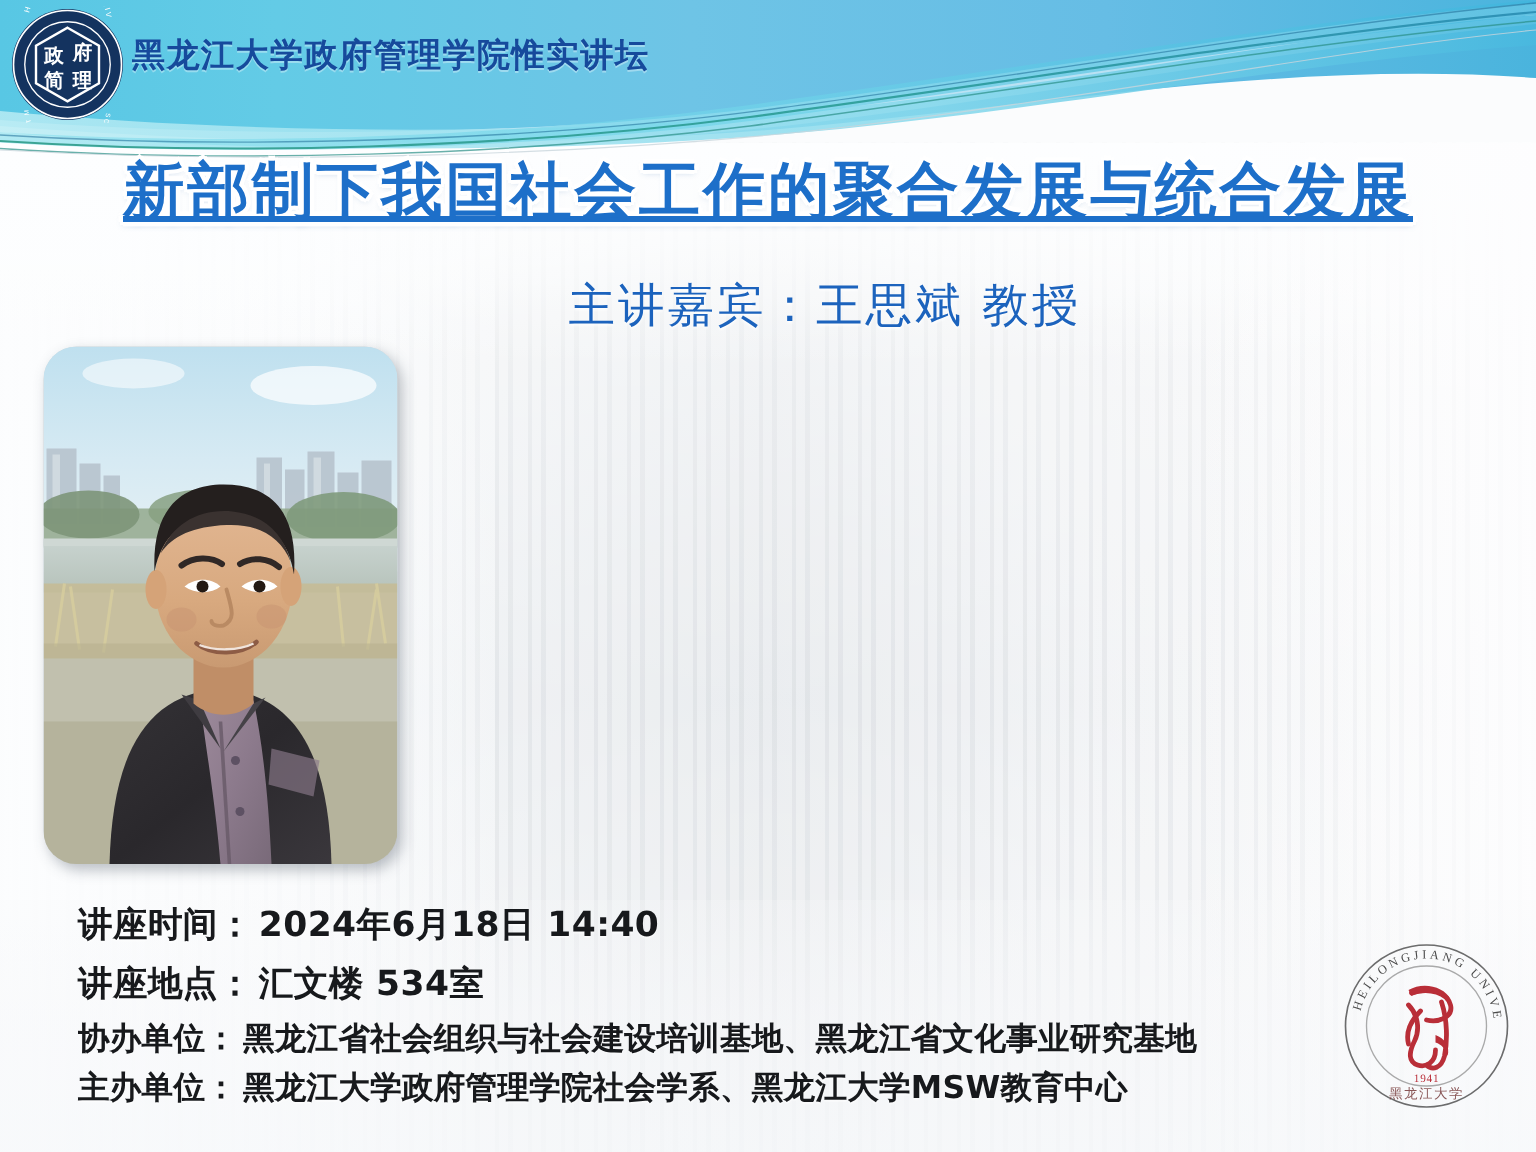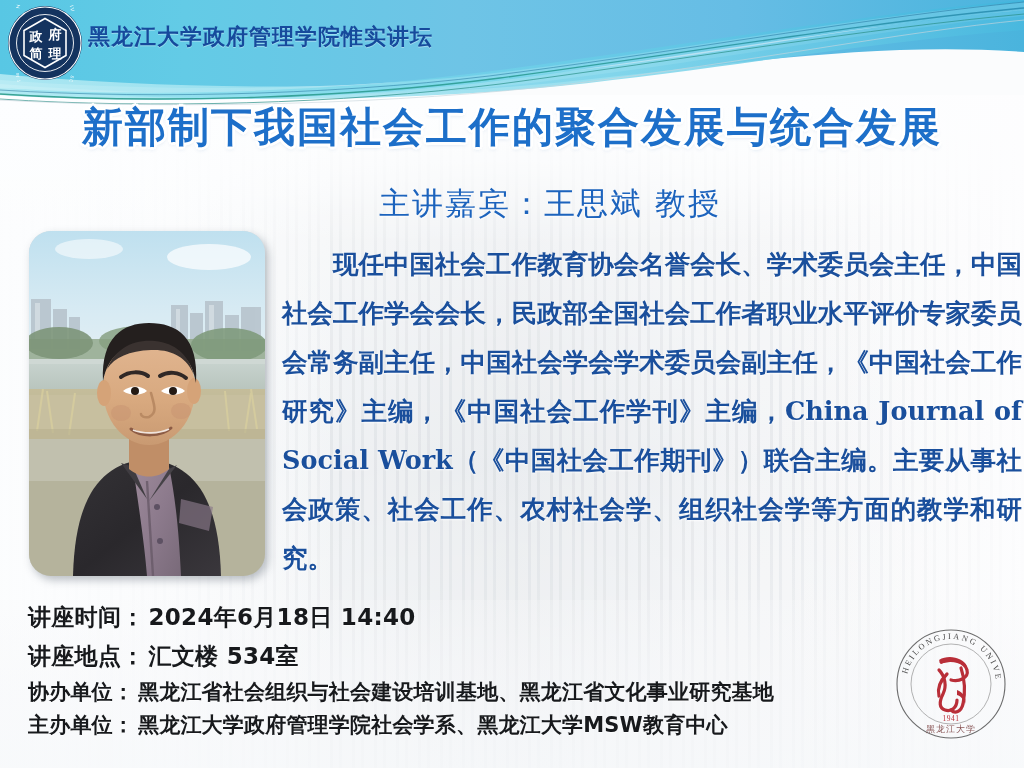--- a/index.html
+++ b/index.html
@@ -73,20 +73,21 @@
     color:#1d6fc9;
     font-family:"DejaVu Sans","Liberation Sans",sans-serif;
     -webkit-text-stroke:0px;
     text-shadow:
       -2px -2px 0 #ffffff, 2px -2px 0 #ffffff,
       -2px  2px 0 #ffffff, 2px  2px 0 #ffffff,
       -3px  0   0 #ffffff, 3px  0   0 #ffffff,
        0   -3px 0 #ffffff, 0    3px 0 #ffffff,
        0 2px 4px rgba(30,90,160,.25);
     white-space:nowrap;
+    text-decoration:underline;
   }
 
   
   .speaker{
     position:absolute;left:300px;top:183px;width:500px;
     text-align:center;
     font-size:31px;font-weight:normal;letter-spacing:2px;
     color:#1c63bd;
     font-family:"DejaVu Sans","Liberation Sans",sans-serif;
     text-shadow:0 1px 2px rgba(255,255,255,.9);
@@ -118,21 +119,21 @@
     position:absolute;left:28px;top:598px;width:880px;
   }
   .detail-row{
     font-family:"DejaVu Sans","Liberation Sans",sans-serif;
     font-weight:bold;color:#17191c;
     white-space:nowrap;
     text-shadow:0 1px 1px rgba(255,255,255,.6);
   }
   .detail-row.big{font-size:23px;line-height:39px;letter-spacing:0.3px;}
   .detail-row.small{font-size:21px;line-height:33px;letter-spacing:0.2px;}
-  .detail-label{margin-right:4px;}
+  .detail-label{margin-right:4px;margin-left:24px;}
 
   
   .uni-seal{
     position:absolute;left:895px;top:628px;width:112px;height:112px;
     opacity:.92;
   }
   .uni-seal svg{display:block;}
 </style>
 </head>
 <body>
@@ -324,21 +325,20 @@
       <path d="M122,162 C126,176 128,182 120,186 C115,187 112,185 112,183" stroke="#b98a63" stroke-width="2.6" fill="none" stroke-linecap="round"></path>
 
       <path d="M102,198 C112,206 132,206 142,197" stroke="#8d5c45" stroke-width="3" fill="none" stroke-linecap="round"></path>
       <path d="M104,199 C114,203 130,203 140,198" stroke="#f0e4dc" stroke-width="1.6" fill="none"></path>
 
       <ellipse cx="92" cy="182" rx="10" ry="8" fill="#c79471" opacity=".5"></ellipse>
       <ellipse cx="152" cy="180" rx="10" ry="8" fill="#c79471" opacity=".5"></ellipse>
     </svg>
   </div>
 
-  <div class="bio">现任中国社会工作教育协会名誉会长、学术委员会主任，中国社会工作学会会长，民政部全国社会工作者职业水平评价专家委员会常务副主任，中国社会学会学术委员会副主任，《中国社会工作研究》主编，《中国社会工作学刊》主编，China Journal of Social Work（《中国社会工作期刊》）联合主编。主要从事社会政策、社会工作、农村社会学、组织社会学等方面的教学和研究。</div>
 
   <div class="details">
     <div class="detail-row big">
       <span class="detail-label">讲座时间：</span><span>2024年6月18日 14:40</span>
     </div>
     <div class="detail-row big">
       <span class="detail-label">讲座地点：</span><span>汇文楼 534室</span>
     </div>
     <div class="detail-row small">
       <span class="detail-label">协办单位：</span><span>黑龙江省社会组织与社会建设培训基地、黑龙江省文化事业研究基地</span>

